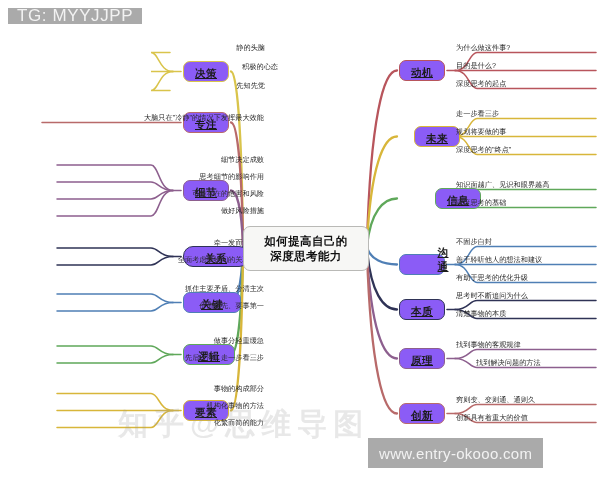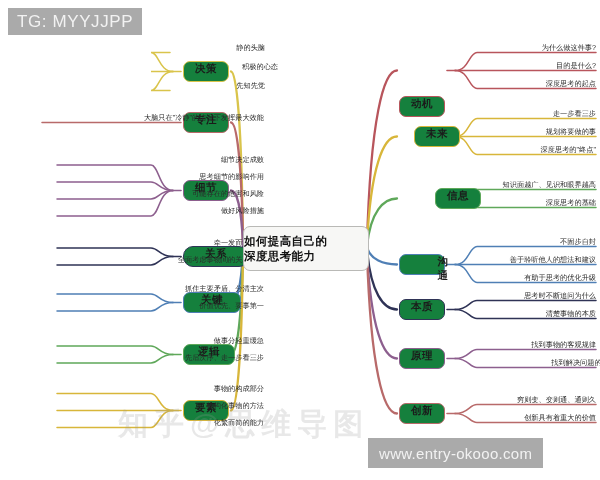--- a/index.html
+++ b/index.html
@@ -1,30 +1,30 @@
 <!DOCTYPE html>
 <html><head>
 <meta charset="utf-8">
 <style>
   html,body{margin:0;padding:0;background:#fff;}
   body{width:600px;height:480px;overflow:hidden;font-family:"Liberation Sans","DejaVu Sans",sans-serif;}
   #stage{position:relative;width:600px;height:480px;background:#ffffff;}
   svg#wires{position:absolute;left:0;top:0;width:600px;height:480px;}
-  .node{position:absolute;box-sizing:border-box;background:#15803d;border-style:solid;border-width:1.3px;border-radius:7px;
-        display:flex;align-items:flex-start;justify-content:center;text-align:center;color:#1b1b1b;font-weight:bold;}
+  .node{position:absolute;box-sizing:border-box;background:#8b5cf6;border-style:solid;border-width:1.3px;border-radius:7px;
+        display:flex;align-items:flex-end;justify-content:center;text-align:center;color:#1b1b1b;font-weight:bold;text-decoration:underline;}
   .branch{font-size:10.5px;letter-spacing:.5px;height:21px;}
   .leaf{position:absolute;font-size:7.2px;color:#2a2a2a;white-space:nowrap;line-height:9px;}
-  .leaf.r{text-align:right;}
+  .leaf.r{text-align:left;}
   .leaf.l{text-align:right;}
   #center{position:absolute;left:243px;top:226px;width:124px;height:43px;background:#f7f7f5;border:1.4px solid #b9b9b6;
-          border-radius:7px;display:flex;flex-direction:column;justify-content:center;
+          border-radius:7px;display:flex;flex-direction:column;align-items:center;justify-content:center;
           font-size:11.5px;font-weight:bold;color:#111;line-height:15px;letter-spacing:.4px;z-index:6;}
   #center div{white-space:nowrap;}
   .wm{position:absolute;background:#aaaaaa;color:#f2f2f2;font-weight:normal;display:flex;align-items:center;}
-  #wm-tg{left:8px;top:8px;height:27px;padding:0 9px;font-size:17px;letter-spacing:.6px;z-index:9;}
+  #wm-tg{left:8px;top:8px;height:16px;padding:0 9px;font-size:17px;letter-spacing:.6px;z-index:9;}
   #wm-url{left:368px;top:438px;height:30px;padding:0 11px;font-size:15px;letter-spacing:.3px;z-index:9;}
   #wm-ghost{position:absolute;left:118px;top:404px;width:420px;height:36px;font-size:30px;font-weight:bold;
             color:rgba(150,150,150,.22);letter-spacing:6px;z-index:5;white-space:nowrap;}
   #wm-bar{position:absolute;left:0;top:459px;width:600px;height:21px;background:#ffffff;z-index:8;}
 </style>
 </head>
 <body>
 
 <div id="stage">
 
@@ -112,21 +112,21 @@
       </div>
       <div class="node branch" style="left: 183px; top: 292px; width: 58px; border-color: rgb(79, 127, 181);">
         <span>关键</span>
       </div>
       <div class="node branch" style="left: 183px; top: 344px; width: 52px; border-color: rgb(95, 168, 90);">
         <span>逻辑</span>
       </div>
       <div class="node branch" style="left: 183px; top: 400px; width: 46px; border-color: rgb(216, 182, 58);">
         <span>要素</span>
       </div>
-      <div class="node branch" style="left: 399px; top: 60px; width: 46px; border-color: rgb(184, 85, 92); margin-top: 36px;">
+      <div class="node branch" style="left: 399px; top: 60px; width: 46px; border-color: rgb(184, 85, 92);">
         <span>动机</span>
       </div>
       <div class="node branch" style="left: 399px; top: 126px; width: 46px; border-color: rgb(216, 182, 58); margin-left: 15px;">
         <span>未来</span>
       </div>
       <div class="node branch" style="left: 399px; top: 188px; width: 46px; border-color: rgb(95, 168, 90); margin-left: 36px;">
         <span>信息</span>
       </div>
       <div class="node branch" style="left: 399px; top: 254px; width: 46px; border-color: rgb(79, 127, 181); padding-left: 42px;">
         <span>沟通</span>

